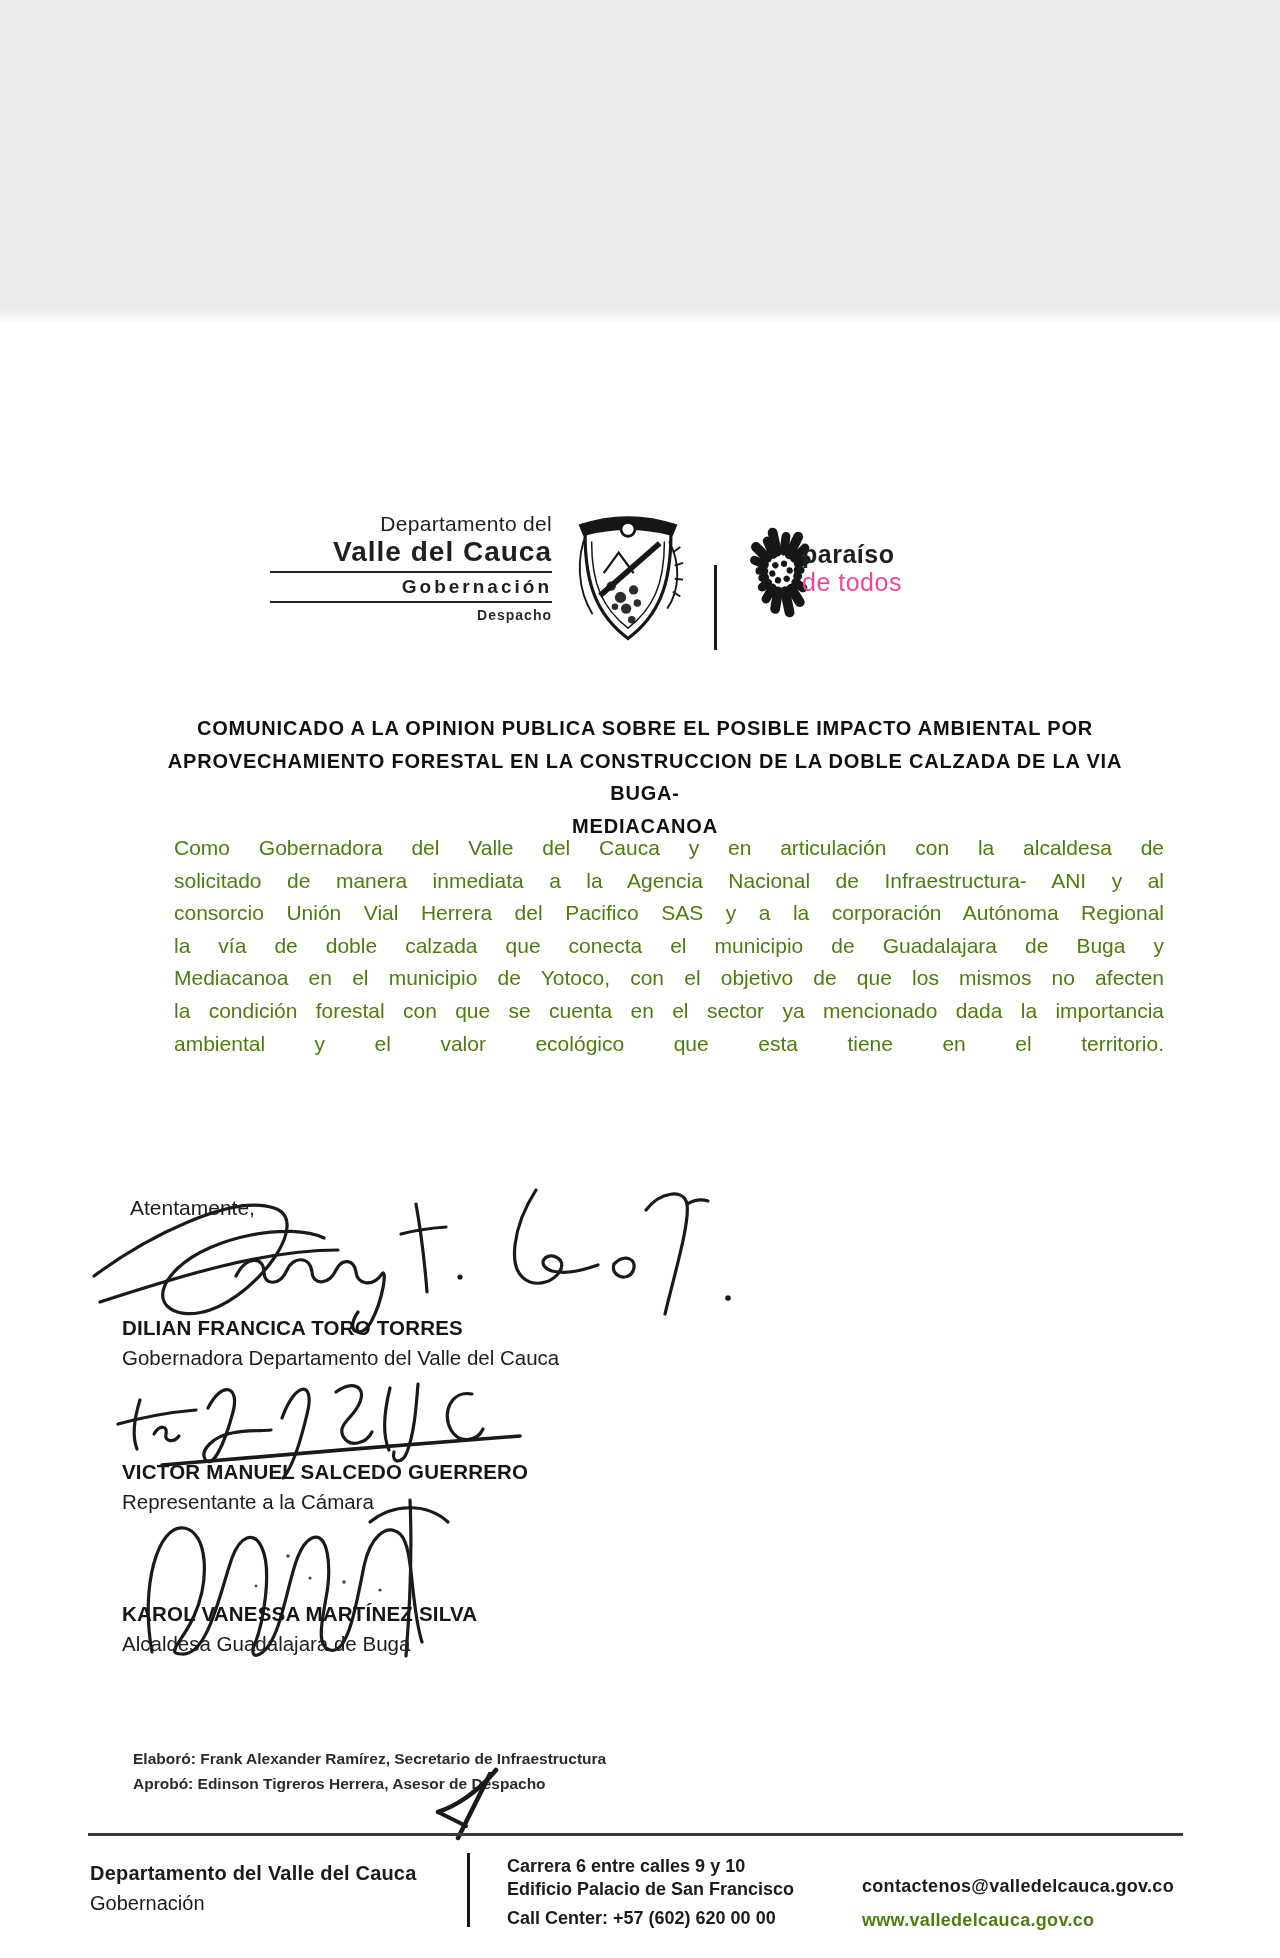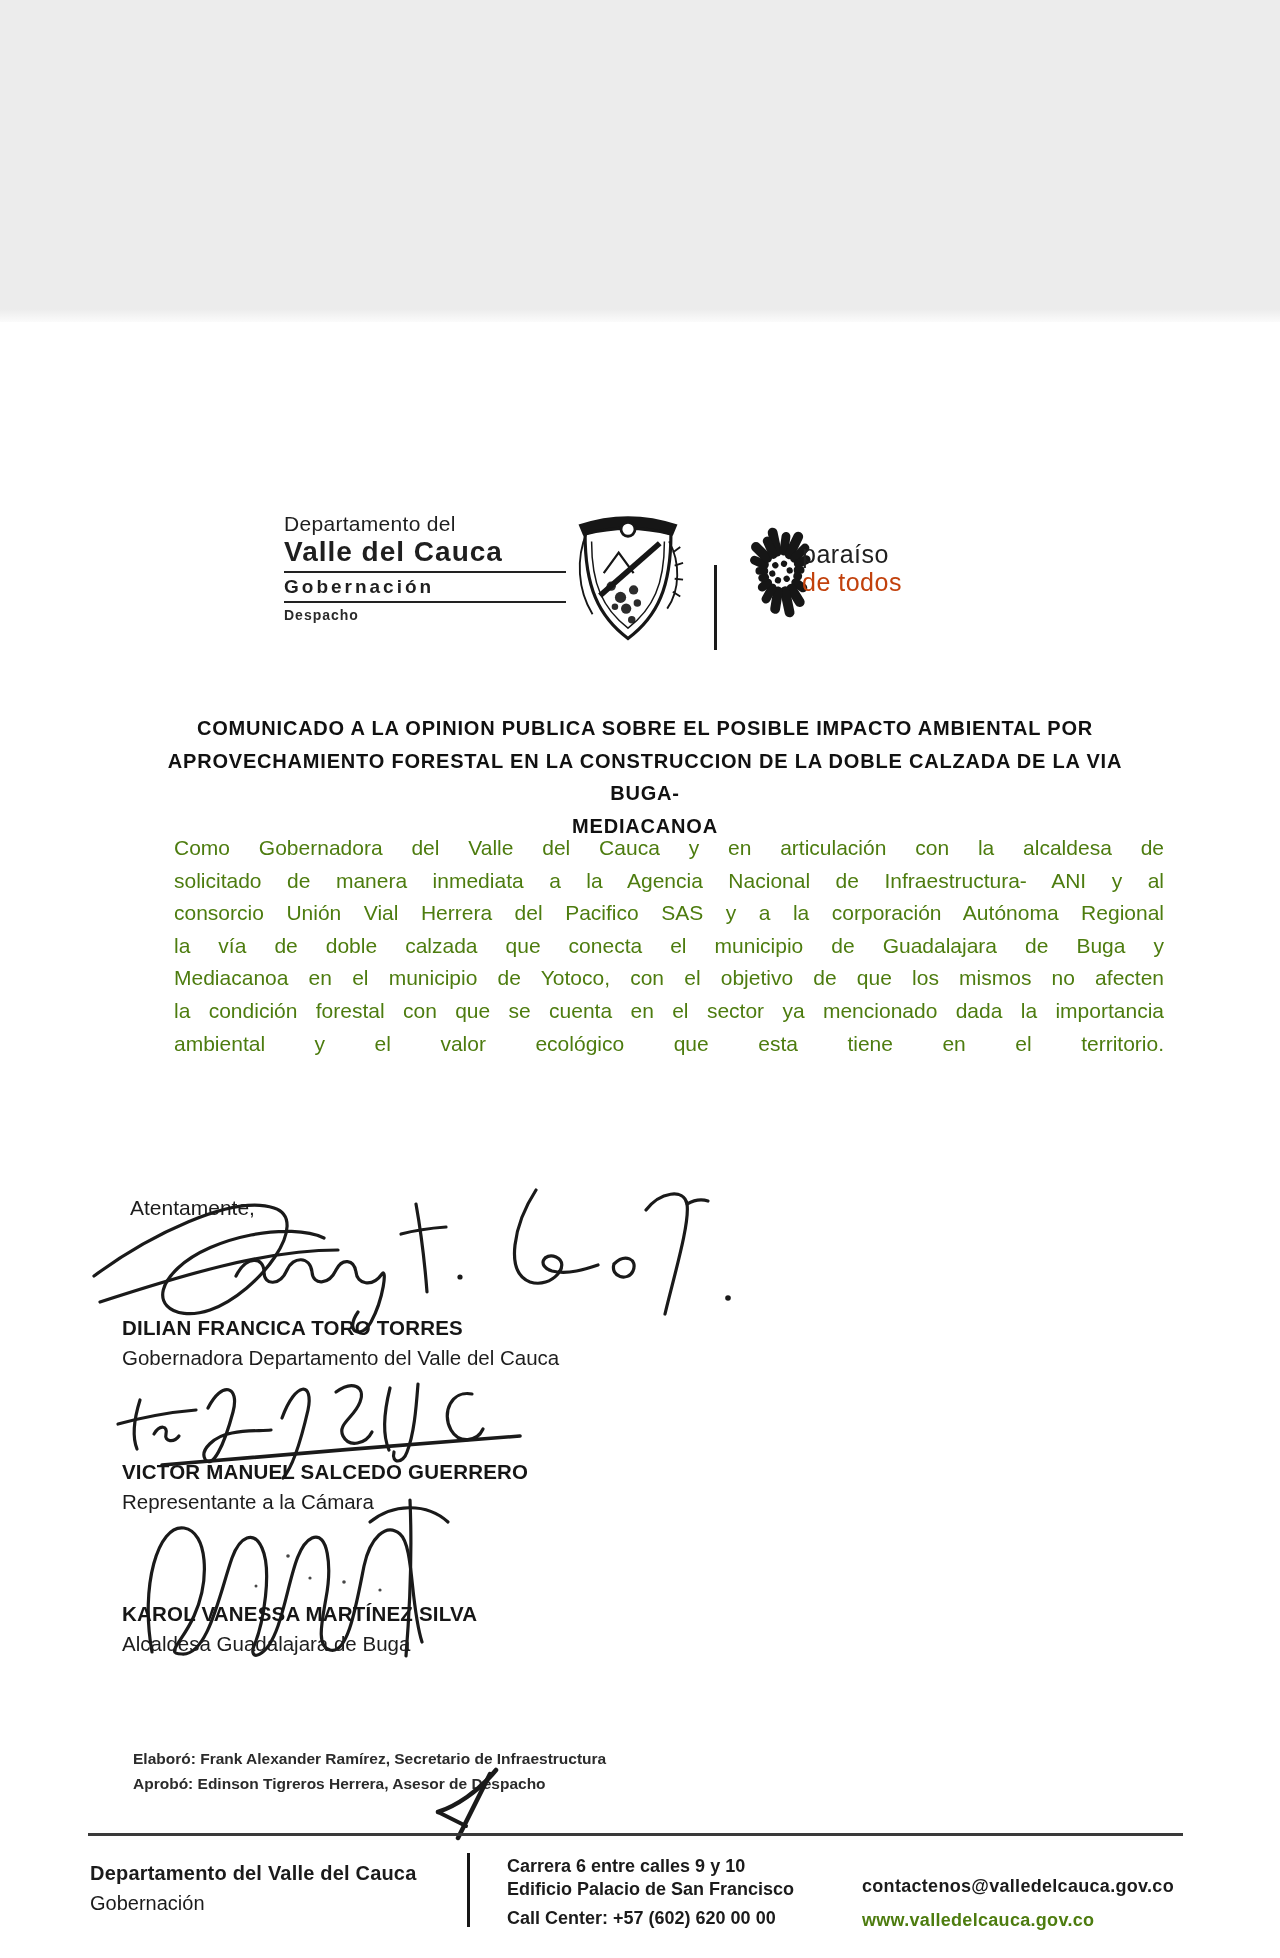--- a/index.html
+++ b/index.html
@@ -1,30 +1,30 @@
 <!DOCTYPE html>
 <html><head>
 <meta charset="utf-8">
 <style>
   html,body{margin:0;padding:0;}
   body{width:1280px;height:1958px;background:#ffffff;font-family:"Liberation Sans",sans-serif;color:#1c1c1c;}
   .page{position:relative;width:1280px;height:1958px;background:#ffffff;overflow:hidden;}
   .abs{position:absolute;}
   .top-band{left:0;top:0;width:1280px;height:322px;background:linear-gradient(to bottom,#ececec 0%,#ececec 96%,#fbfbfb 100%);}
   
-  .lh-text{left:284px;top:512px;width:282px;color:#1f1f1f;}
+  .lh-text{left:270px;top:512px;width:282px;text-align:right;color:#1f1f1f;}
   .lh-l1{font-size:21px;font-weight:500;letter-spacing:.3px;line-height:24px;}
   .lh-l2{font-size:28px;font-weight:700;letter-spacing:1px;line-height:30px;margin-top:1px;}
   .lh-rule{border:none;border-top:2.5px solid #222;margin:4px 0 0 0;}
   .lh-rule2{border:none;border-top:2px solid #222;margin:3px 0 0 0;}
   .lh-l3{font-size:19px;font-weight:700;letter-spacing:3px;line-height:23px;margin-top:2px;}
   .lh-l4{font-size:14px;font-weight:700;letter-spacing:1px;line-height:16px;margin-top:4px;color:#2a2a2a;}
   .lh-divider{left:714px;top:565px;width:2.5px;height:85px;background:#1a1a1a;}
-  .slogan1{left:802px;top:540px;font-size:25px;font-weight:400;letter-spacing:.5px;color:#202020;}
-  .slogan2{left:802px;top:568px;font-size:25px;font-weight:400;letter-spacing:.5px;color:#c2410c;}
+  .slogan1{left:802px;top:540px;font-size:25px;font-weight:700;letter-spacing:.5px;color:#202020;}
+  .slogan2{left:802px;top:568px;font-size:25px;font-weight:400;letter-spacing:.5px;color:#ec4899;}
   
   .title{left:140px;top:712px;width:1010px;color:#111;}
   .tline{text-align:center;font-size:20px;font-weight:700;letter-spacing:.8px;line-height:32.5px;}
   
   .body-par{left:146px;top:832px;width:990px;font-size:21px;line-height:32.6px;color:#4d7c0f;margin-left:28px;}
   .bline{text-align:justify;text-align-last:justify;}
   .bline-last{text-align:left;}
   .closing{left:130px;top:1196px;font-size:21px;}
   .sig-name{font-size:20.5px;font-weight:700;letter-spacing:.2px;color:#161616;}
   .sig-role{font-size:20.5px;font-weight:400;color:#1d1d1d;}

